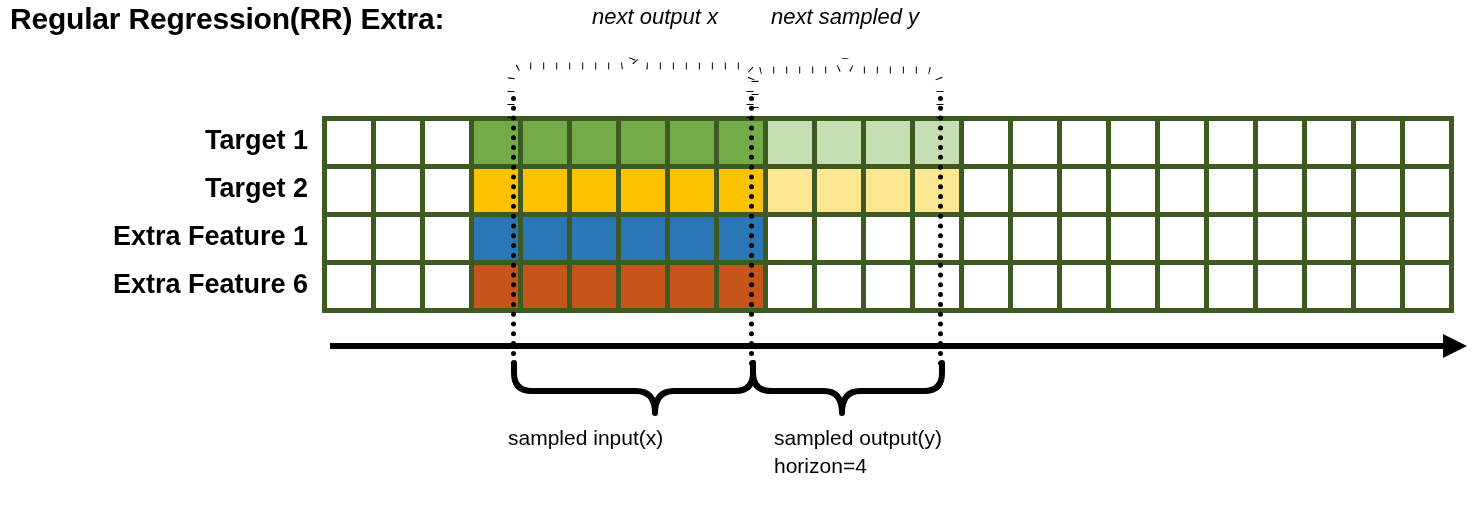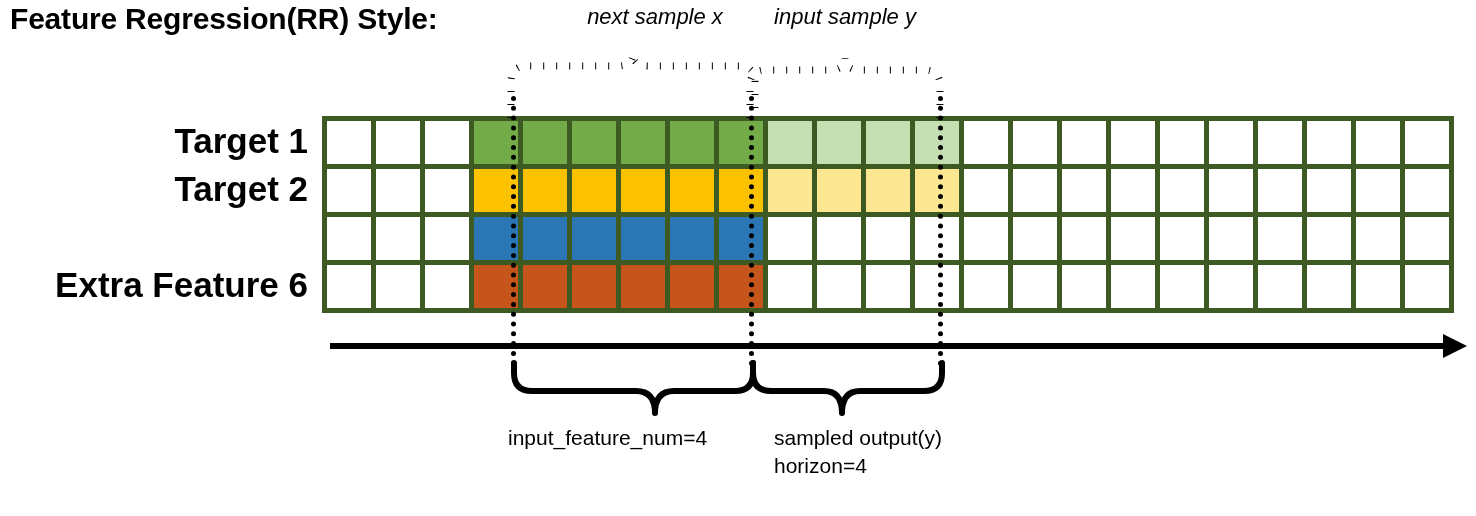--- a/index.html
+++ b/index.html
@@ -37,21 +37,21 @@
   .row-label-slot {
     position: absolute;
     left: 0;
     width: 300px;
     height: 48px;
     display: flex;
     align-items: center;
     justify-content: flex-end;
   }
   .row-label-slot span {
-    font-size: 35px;
+    font-size: 27px;
     font-weight: 700;
     color: #000000;
     white-space: nowrap;
     line-height: 1;
   }
 
   
   #grid {
     position: absolute;
     left: 322px;
@@ -138,29 +138,32 @@
     line-height: 1.35;
     white-space: nowrap;
   }
   .caption div { white-space: nowrap; }
 </style>
 </head>
 <body>
 
 <div id="stage">
 
-  <div id="title">Feature Regression(RR) Style:</div>
+  <div id="title">Regular Regression(RR) Extra:</div>
 
   <div id="labels-col">
     <div class="row-label-slot" style="top:0px;">
       <span>Target 1</span>
     </div>
     <div class="row-label-slot" style="top:48px;text-align:center;">
       <span>Target 2</span>
     </div>
+    <div class="row-label-slot" style="top:96px;">
+      <span>Extra Feature 1</span>
+    </div>
     <div class="row-label-slot" style="top:144px;">
       <span>Extra Feature 6</span>
     </div>
   </div>
 
   <div id="grid">
     <table id="grid-table">
         <tbody>
           <tr>
             <td style="background: rgb(255, 255, 255);"></td>
@@ -274,33 +277,33 @@
   <div class="vguide" style="left:938px; top:96px; height:270px;"></div>
 
   <svg class="brace-svg" style="left:505px; top:52px;" width="256" height="66" viewBox="0 0 256 66">
     <path d="M 6,66 L 6,30 Q 6,14 22,14 L 112,14 Q 128,14 128,2 Q 128,14 144,14 L 234,14 Q 250,14 250,30 L 250,66" fill="none" stroke="#000000" stroke-width="7" stroke-linecap="butt" stroke-dasharray="1 12"></path>
   </svg>
 
   <svg class="brace-svg" style="left:744px; top:52px;" width="202" height="66" viewBox="0 0 202 66">
     <path d="M 6,66 L 6,34 Q 6,18 22,18 L 85,18 Q 101,18 101,6 Q 101,18 117,18 L 180,18 Q 196,18 196,34 L 196,66" fill="none" stroke="#000000" stroke-width="7" stroke-linecap="butt" stroke-dasharray="1 12"></path>
   </svg>
 
-  <div class="top-label" style="left:533px; top:4px; width:244px;">next sample x</div>
-  <div class="top-label" style="left:745px; top:4px; width:200px;">input sample y</div>
+  <div class="top-label" style="left:533px; top:4px; width:244px;">next output x</div>
+  <div class="top-label" style="left:745px; top:4px; width:200px;">next sampled y</div>
 
   <svg class="brace-svg" style="left:460px; top:363px;" width="300" height="54" viewBox="0 0 300 54">
     <path d="M 54,0 L 54,10 Q 54,28 72,28 L 176,28 Q 195,28 195,50 Q 195,28 214,28 L 275,28 Q 293,28 293,10 L 293,0" fill="none" stroke="#000000" stroke-width="6" stroke-linecap="round" stroke-linejoin="round"></path>
   </svg>
 
   <svg class="brace-svg" style="left:748px; top:363px;" width="200" height="54" viewBox="0 0 200 54">
     <path d="M 5,0 L 5,10 Q 5,28 23,28 L 76,28 Q 94,28 94,50 Q 94,28 112,28 L 176,28 Q 194,28 194,10 L 194,0" fill="none" stroke="#000000" stroke-width="6" stroke-linecap="round" stroke-linejoin="round"></path>
   </svg>
 
   <div class="caption" style="left:508px; top:424px;">
-    <div>input_feature_num=4</div>
+    <div>sampled input(x)</div>
   </div>
 
   <div class="caption" style="left:774px; top:424px;">
     <div>sampled output(y)</div>
     <div>horizon=4</div>
   </div>
 
 </div>
 
 </body></html>

